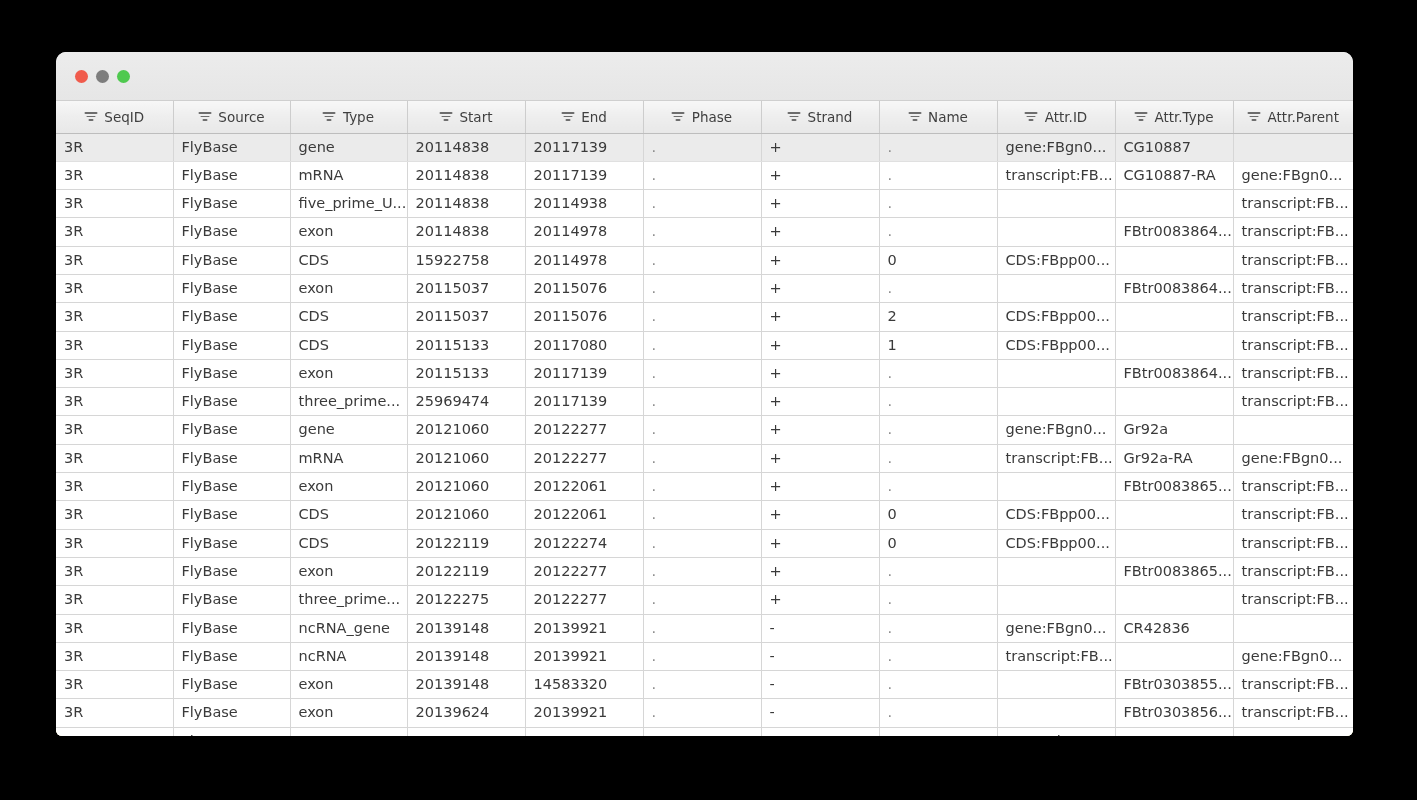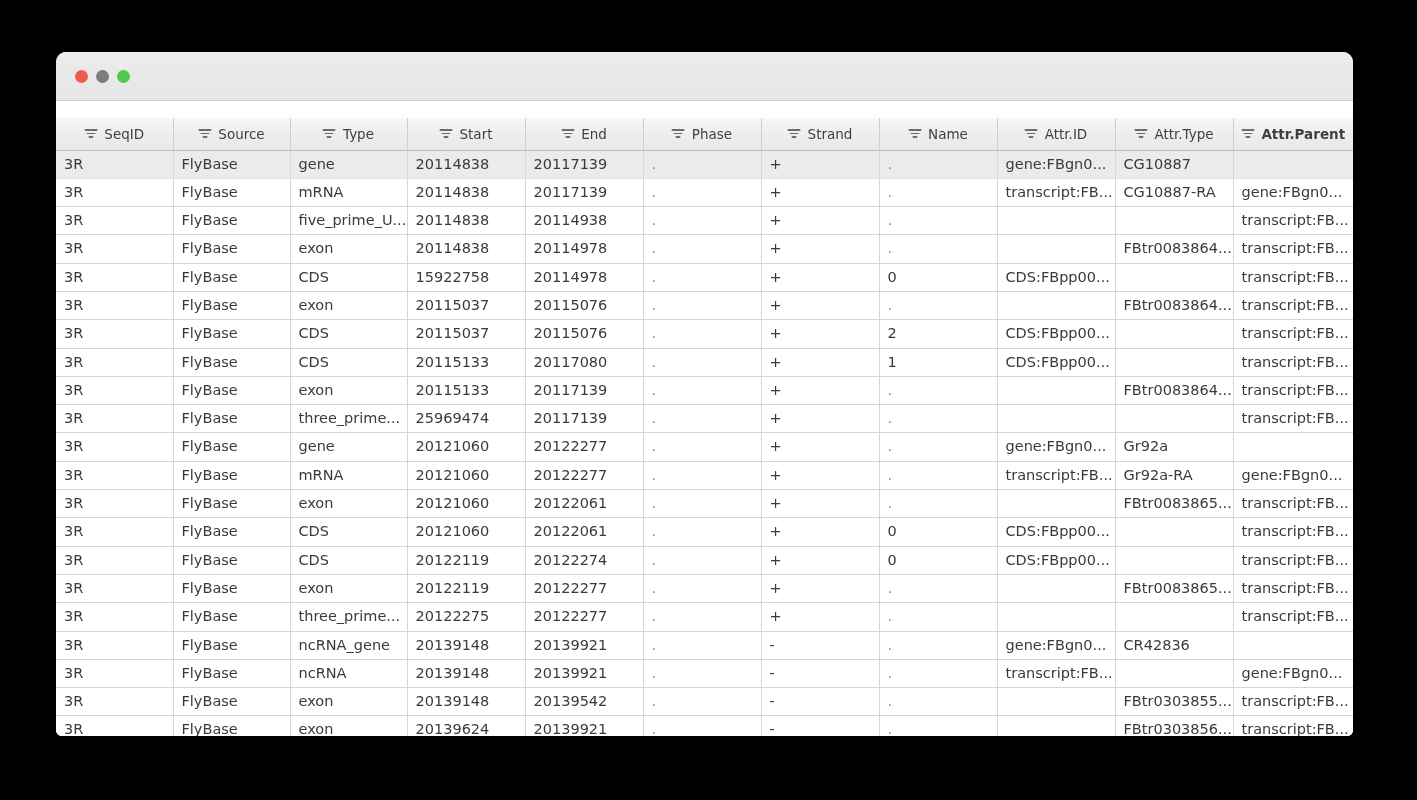--- a/index.html
+++ b/index.html
@@ -62,21 +62,20 @@
     color: #4a4a4a;
     pointer-events: none;
   }
 
   
   .table-wrap {
     flex: 1 1 auto;
     overflow: hidden;
     background: #fef9c3;
     position: relative;
-    margin-top: 17px;
   }
 
   table.grid {
     border-collapse: collapse;
     table-layout: fixed;
     width: 1297px;
     font-size: 14.5px;
     color: #3a3a3a;
   }
 
@@ -86,21 +85,21 @@
     background: linear-gradient(180deg, #f7f7f7 0%, #eeeeee 48%, #e8e8e8 100%);
     border-right: 1px solid #cdcdcd;
     border-bottom: 1px solid #bdbdbd;
     font-weight: normal;
     font-size: 13.5px;
     color: #3f3f3f;
     padding: 0 6px;
     white-space: nowrap;
     user-select: none;
   }
-  table.grid thead th:last-child { border-right: none; font-weight: bold; }
+  table.grid thead th:last-child { border-right: none; }
   .th-inner {
     display: flex;
     align-items: center;
     justify-content: center;
     gap: 7px;
   }
   .filter-icon {
     display: inline-block;
     width: 13px;
     height: 9px;
@@ -543,21 +542,21 @@
               <td class="cell-dot">.</td>
               <td>transcript:FB...</td>
               <td></td>
               <td>gene:FBgn0...</td>
             </tr>
             <tr>
               <td>3R</td>
               <td>FlyBase</td>
               <td>exon</td>
               <td>20139148</td>
-              <td>20139542</td>
+              <td>14583320</td>
               <td class="cell-dot">.</td>
               <td class="cell-plus">-</td>
               <td class="cell-dot">.</td>
               <td></td>
               <td>FBtr0303855...</td>
               <td>transcript:FB...</td>
             </tr>
             <tr>
               <td>3R</td>
               <td>FlyBase</td>

